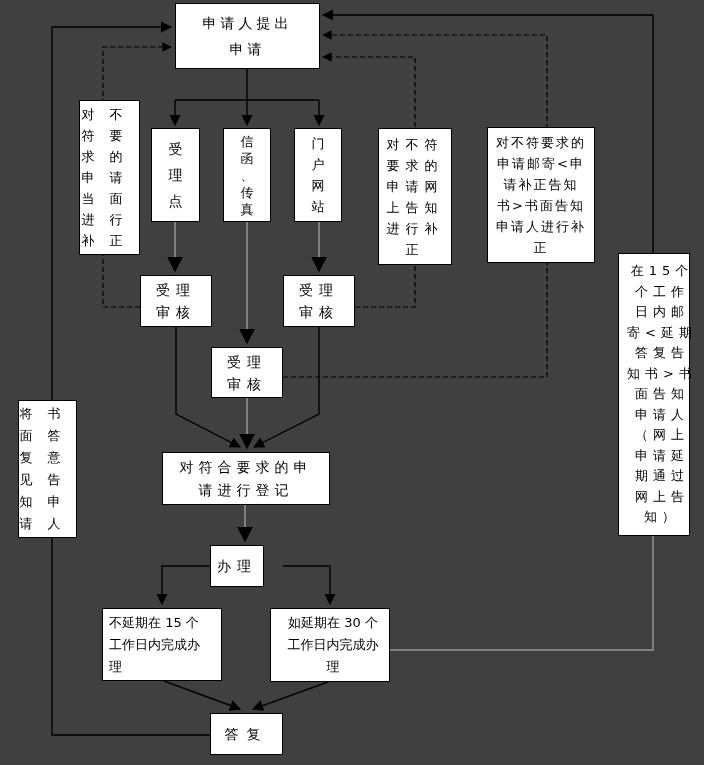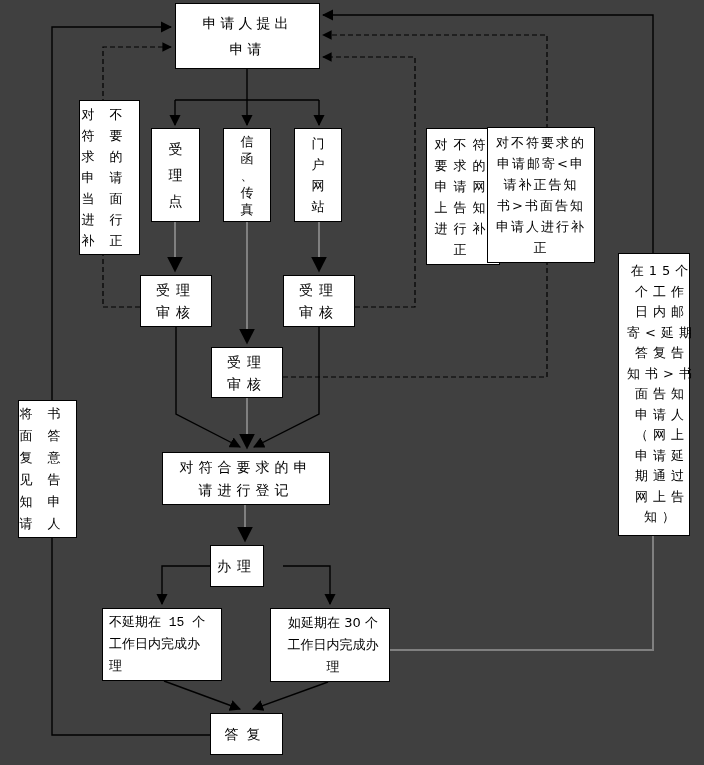--- a/index.html
+++ b/index.html
@@ -9,30 +9,30 @@
   .node{position:absolute;box-sizing:border-box;border:1px solid #000;background:#fff;
         display:flex;flex-direction:column;align-items:center;justify-content:center;
         font-size:14px;line-height:22px;text-align:center;}
   .node .ln{white-space:nowrap;}
   
   .n-applicant{left:175px;top:3px;width:145px;height:66px;letter-spacing:4px;line-height:26px;}
   .n-onsite{left:79px;top:100px;width:61px;height:155px;letter-spacing:15px;line-height:21px;font-size:13px;text-align:center;}
   .n-accept{left:151px;top:128px;width:49px;height:94px;line-height:26px;}
   .n-letterfax{left:223px;top:128px;width:48px;height:94px;line-height:17px;font-size:13px;}
   .n-portal{left:294px;top:128px;width:48px;height:94px;line-height:21px;font-size:13px;}
-  .n-online{left:378px;top:128px;width:74px;height:137px;letter-spacing:6px;line-height:21px;font-size:13px;margin-left:48px;}
+  .n-online{left:378px;top:128px;width:74px;height:137px;letter-spacing:6px;line-height:21px;font-size:13px;}
   .n-mail{left:487px;top:127px;width:108px;height:136px;letter-spacing:2px;line-height:21px;font-size:13px;}
   .n-delaynotice{left:618px;top:253px;width:72px;height:283px;letter-spacing:5px;line-height:20.5px;font-size:13px;padding-left:16px;}
   .n-review-left{left:140px;top:275px;width:72px;height:52px;letter-spacing:6px;line-height:22px;}
   .n-review-right{left:283px;top:275px;width:72px;height:52px;letter-spacing:6px;line-height:22px;}
   .n-review-mid{left:211px;top:347px;width:72px;height:51px;letter-spacing:6px;line-height:22px;}
   .n-register{left:162px;top:452px;width:168px;height:53px;letter-spacing:5px;line-height:23px;}
   .n-process{left:210px;top:545px;width:54px;height:42px;letter-spacing:6px;}
   .n-within15{left:102px;top:608px;width:120px;height:73px;line-height:22px;font-size:13px;
-              align-items:flex-start;text-align:left;padding-left:6px;font-family:Liberation Mono, monospace;}
+              align-items:flex-start;text-align:left;padding-left:6px;}
   .n-within30{left:270px;top:608px;width:120px;height:74px;line-height:22px;font-size:13px;
               align-items:center;text-align:left;padding-left:6px;}
   .n-reply{left:210px;top:713px;width:73px;height:42px;letter-spacing:8px;}
   .n-notify{left:18px;top:400px;width:59px;height:138px;letter-spacing:15px;line-height:22px;font-size:13px;}
 </style>
 </head>
 <body>
 
 <div class="stage">
 

